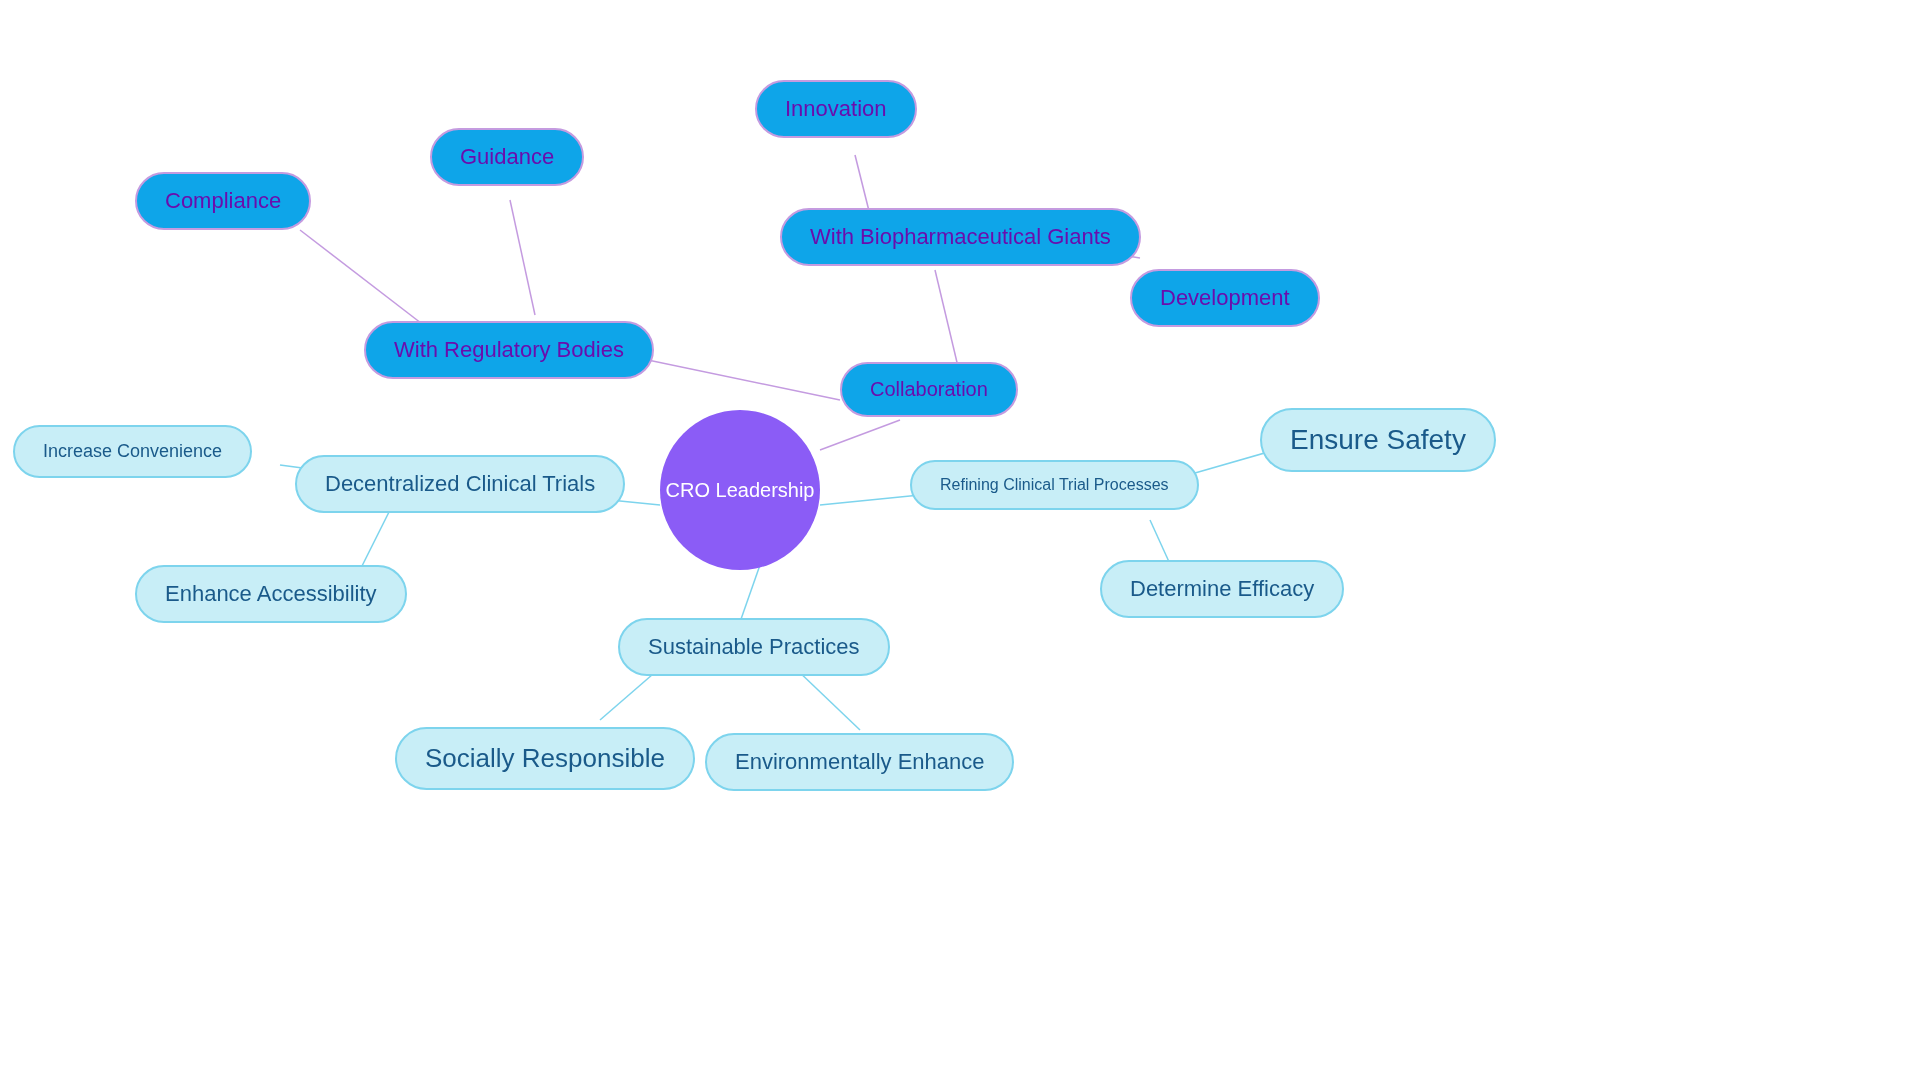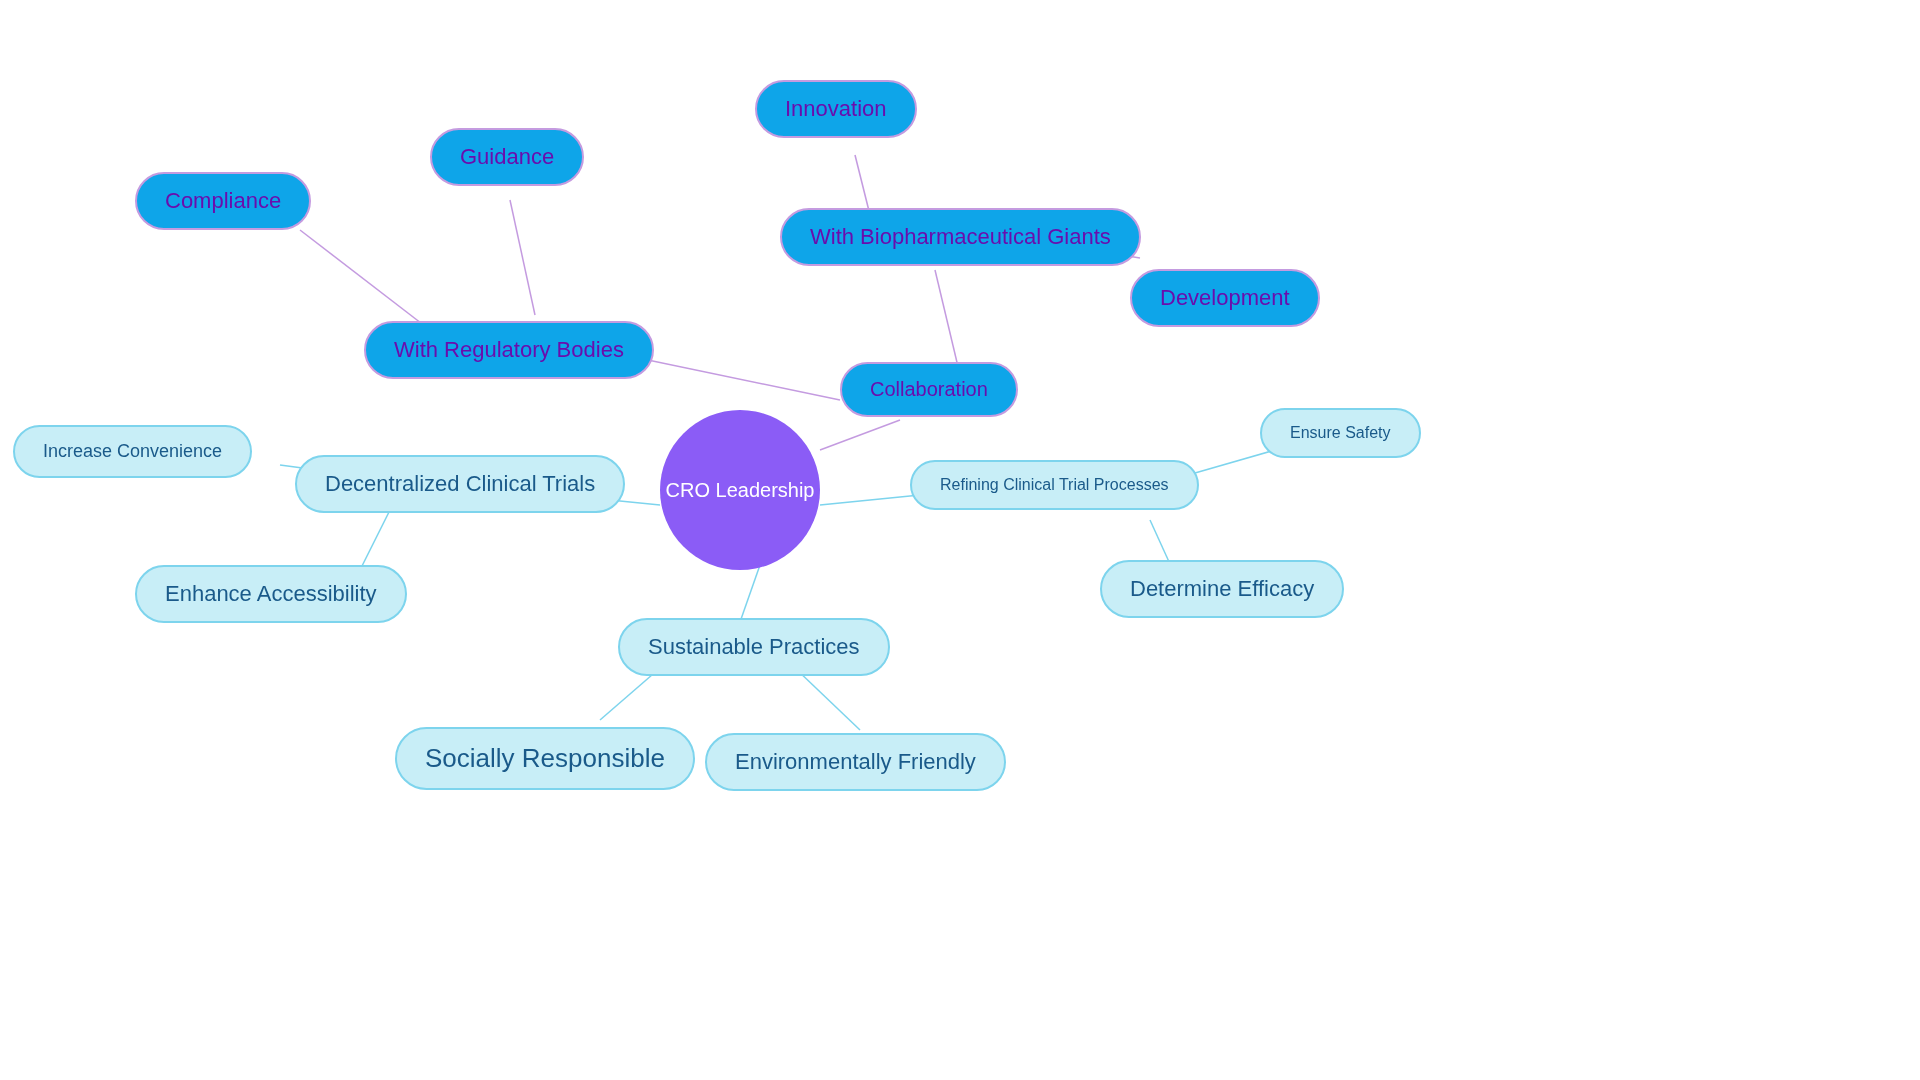--- a/index.html
+++ b/index.html
@@ -107,21 +107,21 @@
 <div class="node-label purple-node" style="left: 1130px; top: 225px; font-size: 22px; margin-top: 44px;">Development</div>
 
 <div class="node-label blue-node" style="left: 295px; top: 455px; font-size: 22px;">Decentralized Clinical Trials</div>
 
 <div class="node-label blue-node" style="left: 13px; top: 425px; font-size: 18px;">Increase Convenience</div>
 
 <div class="node-label blue-node" style="left: 135px; top: 565px; font-size: 22px;">Enhance Accessibility</div>
 
 <div class="node-label blue-node" style="left: 910px; top: 460px; font-size: 16px;">Refining Clinical Trial Processes</div>
 
-<div class="node-label blue-node" style="left: 1260px; top: 408px; font-size: 16px; text-align: center;">Ensure Safety</div>
+<div class="node-label blue-node" style="left: 1260px; top: 408px; font-size: 28px; text-align: center;">Ensure Safety</div>
 
 <div class="node-label blue-node" style="left: 1100px; top: 560px; font-size: 22px;">Determine Efficacy</div>
 
 <div class="node-label blue-node" style="left: 618px; top: 618px; font-size: 22px; text-align: center;">Sustainable Practices</div>
 
 <div class="node-label blue-node" style="left: 395px; top: 727px; font-size: 26px;">Socially Responsible</div>
 
-<div class="node-label blue-node" style="left: 705px; top: 733px; font-size: 22px;">Environmentally Friendly</div>
+<div class="node-label blue-node" style="left: 705px; top: 733px; font-size: 22px;">Environmentally Enhance</div>
 
 </body></html>

